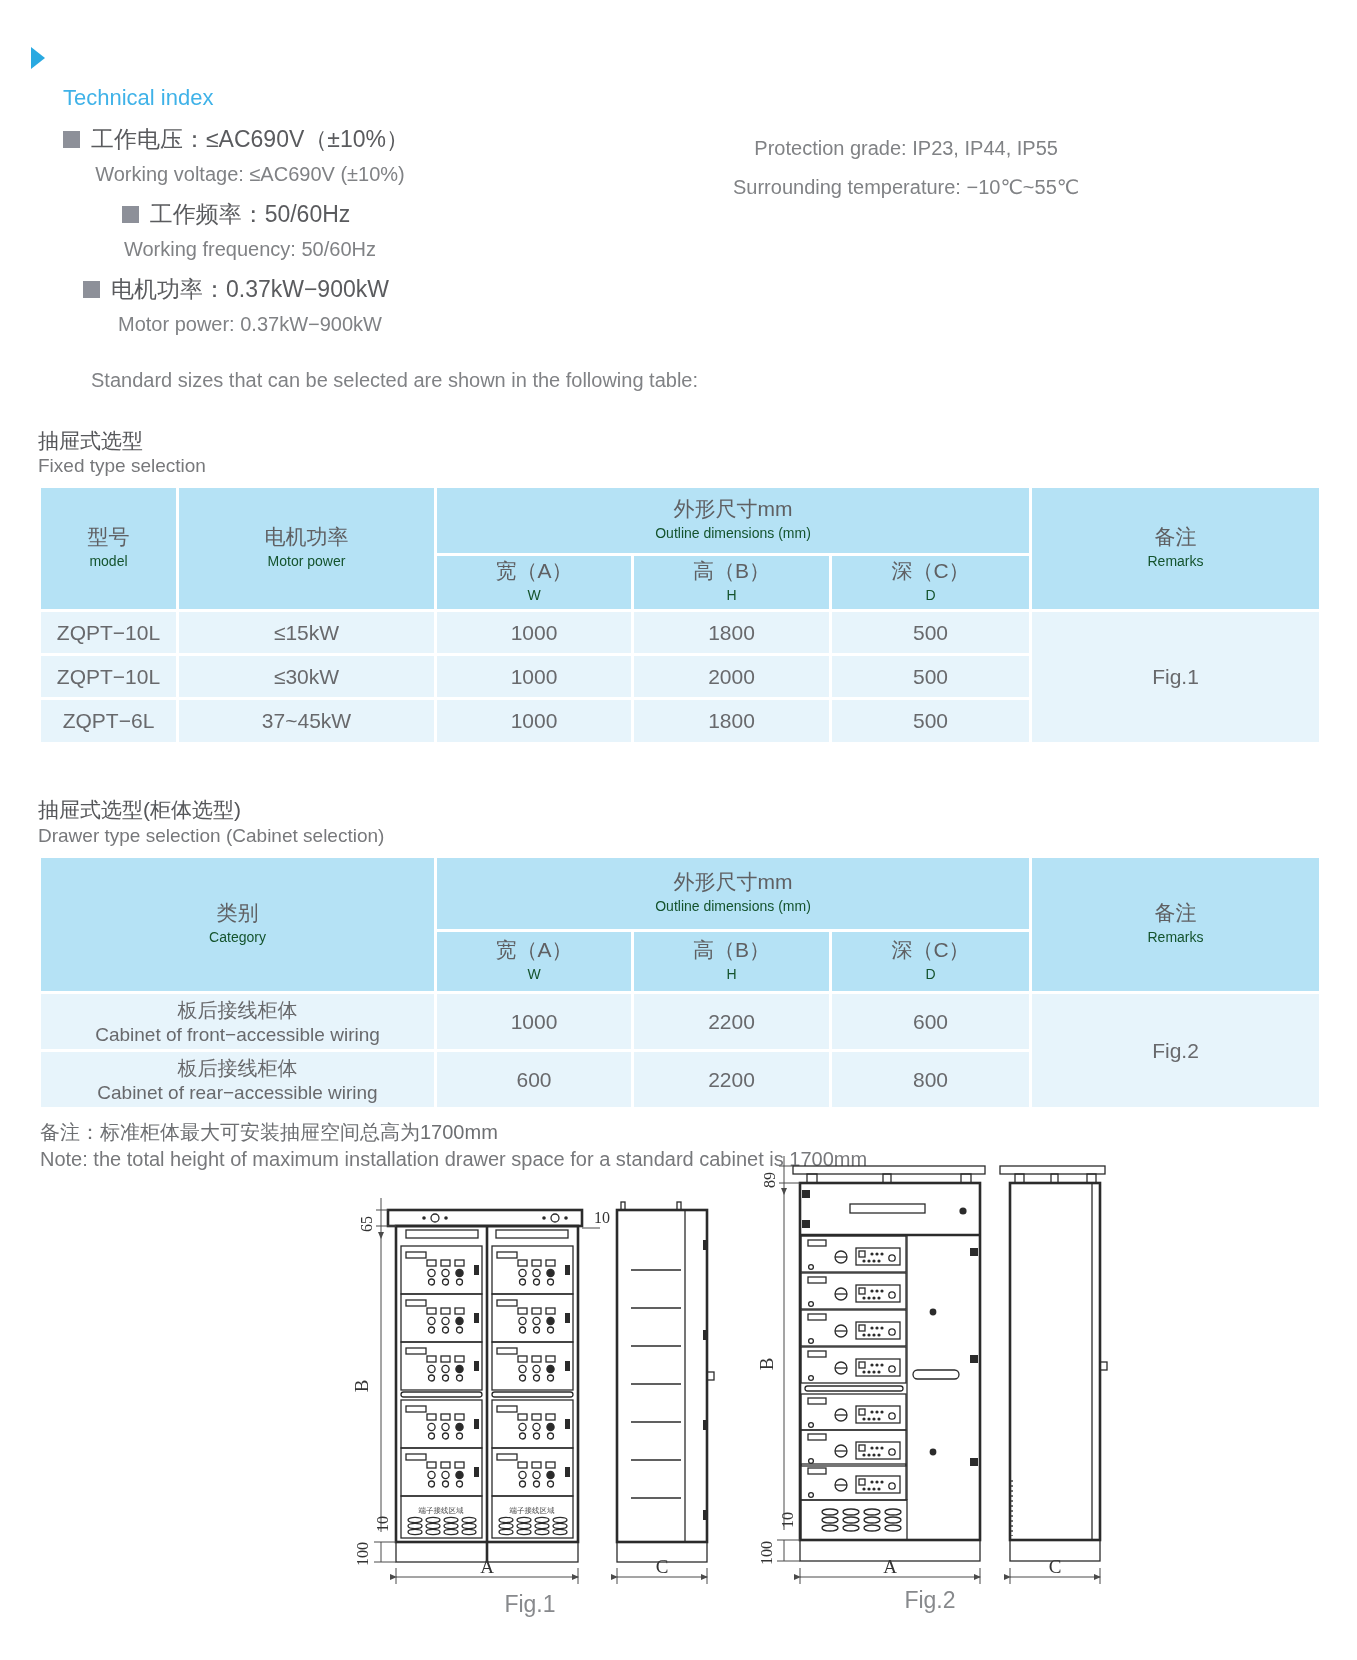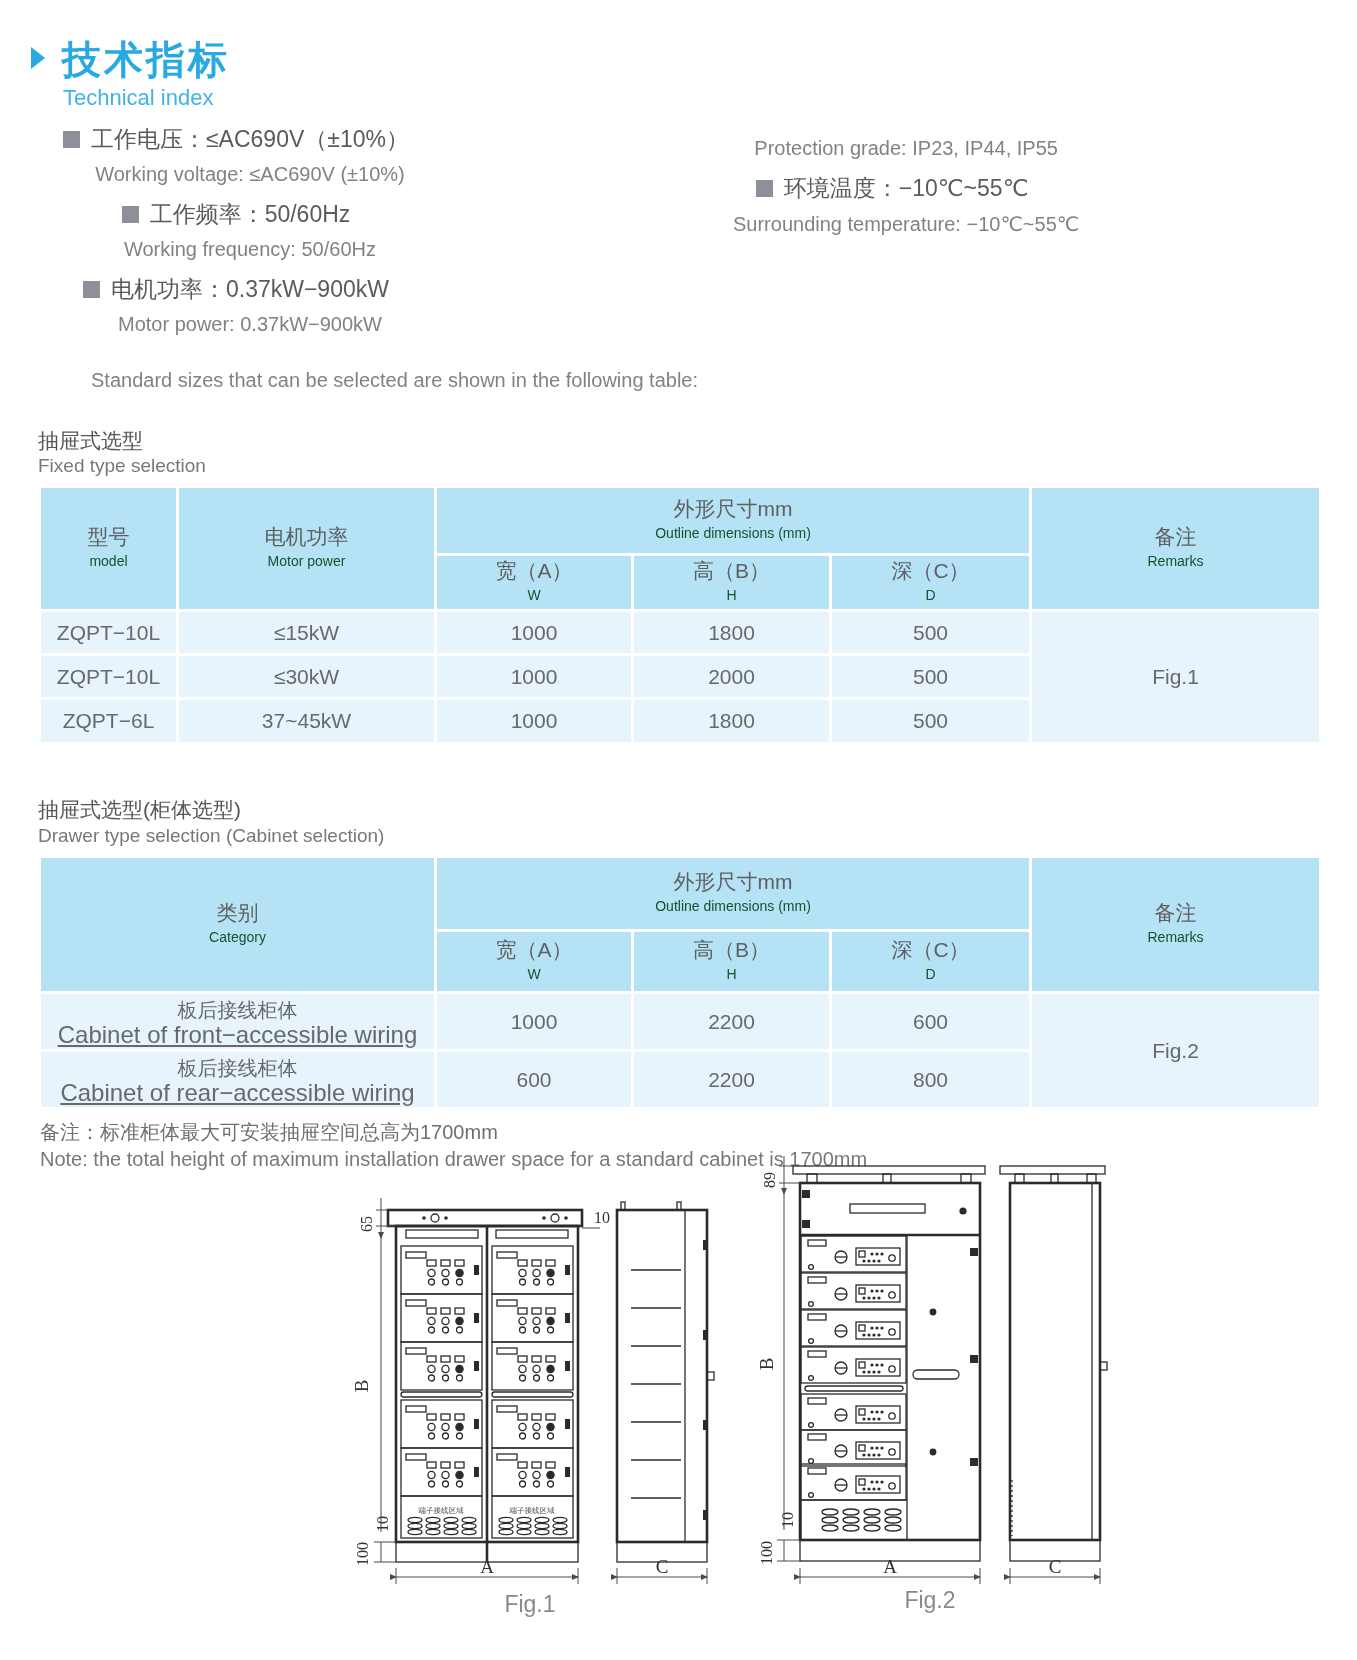--- a/index.html
+++ b/index.html
@@ -25,21 +25,21 @@
 
   
   table.spec-table{position:absolute;border-collapse:collapse;table-layout:fixed;}
   table.spec-table td{border:3px solid #ffffff;text-align:center;vertical-align:middle;
         color:#68696c;padding:0;}
   td.hd{background:#b5e2f5;}
   td.bd{background:#e7f4fb;font-size:21px;}
   .cnl{display:block;font-size:21px;line-height:26px;color:#5f6063;}
   .enl{display:block;font-size:14px;line-height:23px;color:#14532d;}
   .cat-cn{display:block;font-size:20px;line-height:26px;}
-  .cat-en{display:block;font-size:24px;line-height:24px;text-decoration:underline;}
+  .cat-en{display:block;font-size:19px;line-height:24px;}
 
   .note-cn{position:absolute;font-size:20px;color:#6d6f72;}
   .note-en{position:absolute;font-size:20px;color:#77787b;}
 
   
   svg.fig{position:absolute;}
   .ln{stroke:#2b2b2b;fill:none;stroke-width:1.3;}
   .lnb{stroke:#2b2b2b;fill:none;stroke-width:2.6;}
   .fl{fill:#2b2b2b;stroke:none;}
   .dim{stroke:#4a4a4a;stroke-width:1;fill:none;}
@@ -47,21 +47,20 @@
   .dimL{font-family:"Liberation Serif","DejaVu Serif",serif;font-size:19px;fill:#333;}
   .cap{font-family:"Liberation Sans",sans-serif;font-size:23px;fill:#87898c;}
   .tiny{font-size:7.5px;fill:#444;font-family:"Liberation Sans",sans-serif;}
 </style>
 </head>
 <body>
 
 <div class="page">
 
   <div class="title-arrow"></div>
-  <div class="page-title">技术指标</div>
   <div class="page-subtitle">Technical index</div>
 
   <div class="spec-col" style="left:63px;top:126px;">
     <div class="spec-cn">
       <span class="bullet"></span>
       <span>工作电压：≤AC690V（±10%）</span>
     </div>
     <div class="spec-en">Working voltage: ≤AC690V (±10%)</div>
     <div class="spec-cn">
       <span class="bullet"></span>
@@ -70,24 +69,20 @@
     <div class="spec-en">Working frequency: 50/60Hz</div>
     <div class="spec-cn">
       <span class="bullet"></span>
       <span>电机功率：0.37kW−900kW</span>
     </div>
     <div class="spec-en">Motor power: 0.37kW−900kW</div>
   </div>
 
   <div class="spec-col" style="left:705px;top:126px;">
     <div class="spec-en">Protection grade: IP23, IP44, IP55</div>
-    <div class="spec-cn">
-      <span class="bullet"></span>
-      <span>环境温度：−10℃~55℃</span>
-    </div>
     <div class="spec-en">Surrounding temperature: −10℃~55℃</div>
   </div>
 
   <div class="spec-col" style="left:63px;top:358px;">
     <div class="spec-en">Standard sizes that can be selected are shown in the following table:</div>
   </div>
 
   <div class="sec-cn" style="left:38px;top:427px;">抽屉式选型</div>
   <div class="sec-en" style="left:38px;top:455px;">Fixed type selection</div>
 

